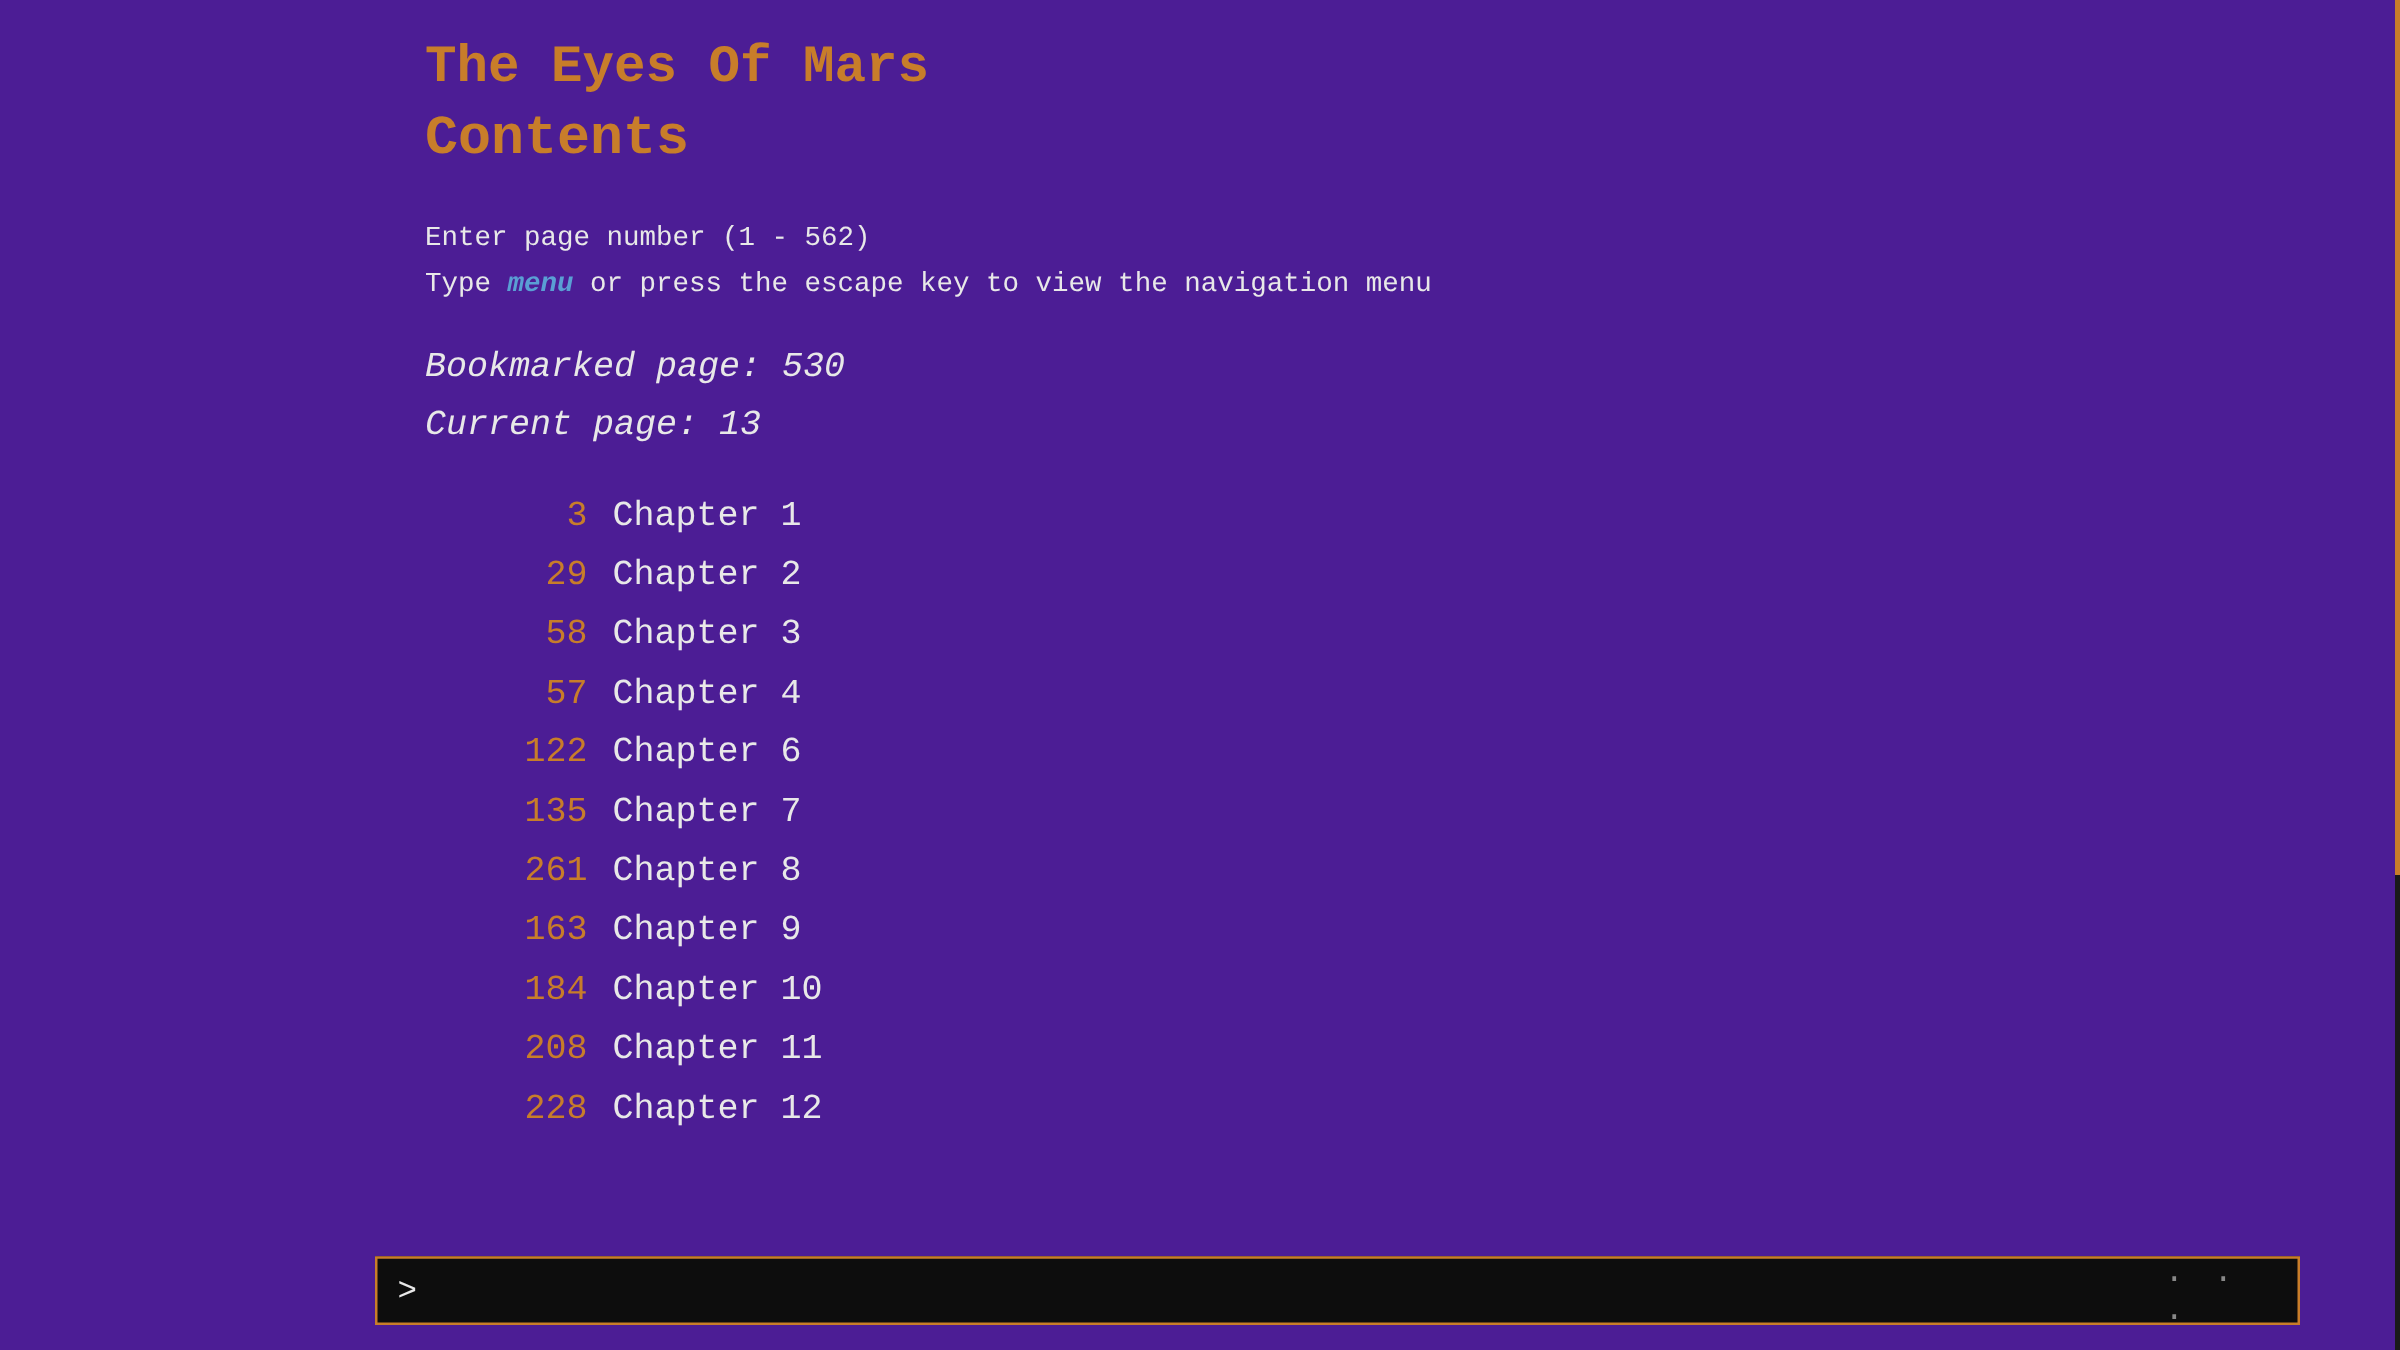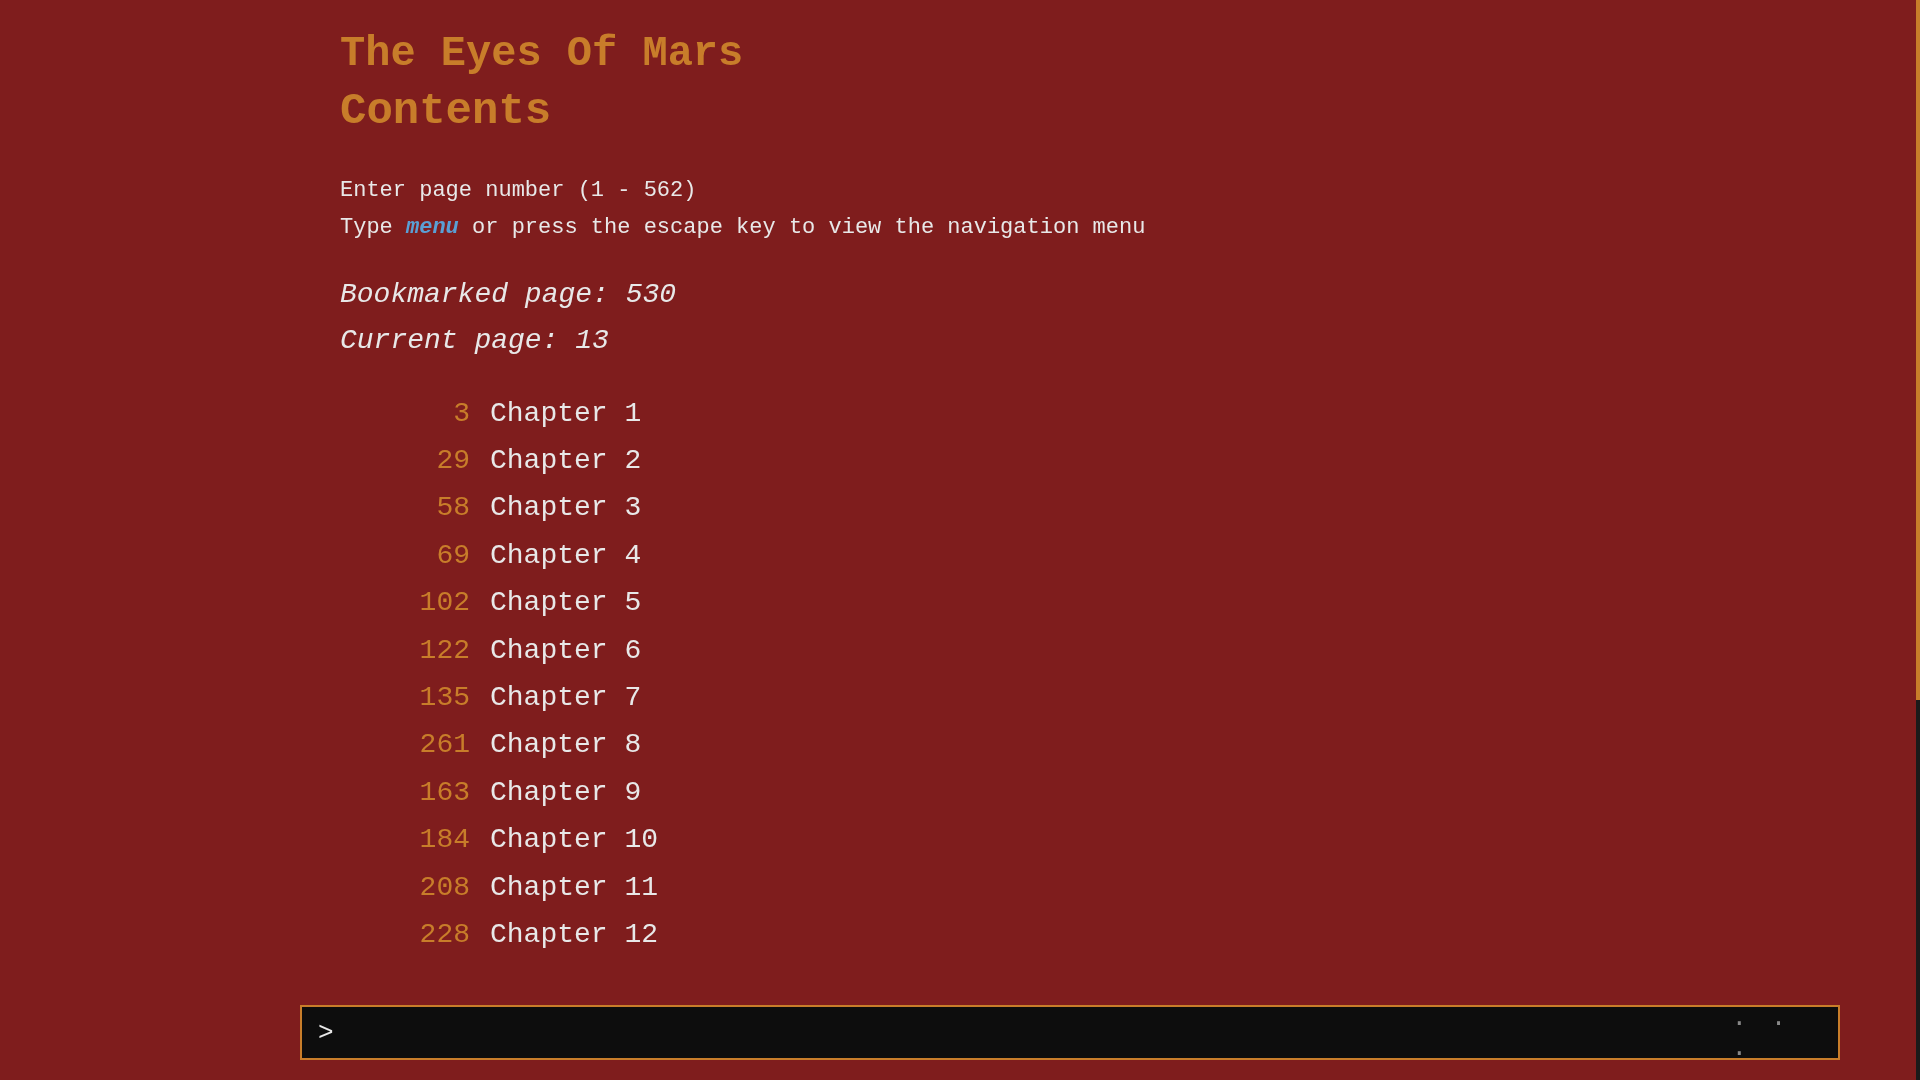--- a/index.html
+++ b/index.html
@@ -13,21 +13,21 @@
       height: 1080px;
       background-color: #0a0a0a;
       color: #e8e8e8;
       font-family: 'Courier New', Courier, monospace;
       overflow: hidden;
     }
 
     .screen {
       width: 1920px;
       height: 1080px;
-      background-color: #7f1d1d;
+      background-color: #4c1d95;
       position: relative;
     }
 
     .content-area {
       position: absolute;
       top: 0;
       left: 300px;
       right: 80px;
       bottom: 0;
       padding: 30px 40px 100px 40px;
@@ -190,26 +190,22 @@
         </li>
         <li class="toc-item">
           <span class="toc-page">29</span>
           <span class="toc-chapter">Chapter 2</span>
         </li>
         <li class="toc-item">
           <span class="toc-page">58</span>
           <span class="toc-chapter">Chapter 3</span>
         </li>
         <li class="toc-item">
-          <span class="toc-page">69</span>
+          <span class="toc-page">57</span>
           <span class="toc-chapter">Chapter 4</span>
-        </li>
-        <li class="toc-item">
-          <span class="toc-page">102</span>
-          <span class="toc-chapter">Chapter 5</span>
         </li>
         <li class="toc-item">
           <span class="toc-page">122</span>
           <span class="toc-chapter">Chapter 6</span>
         </li>
         <li class="toc-item">
           <span class="toc-page">135</span>
           <span class="toc-chapter">Chapter 7</span>
         </li>
         <li class="toc-item">

